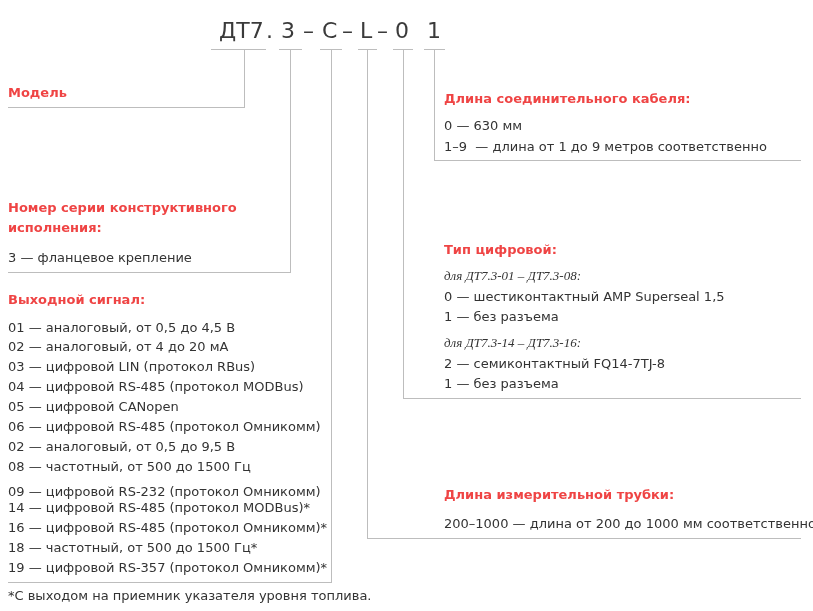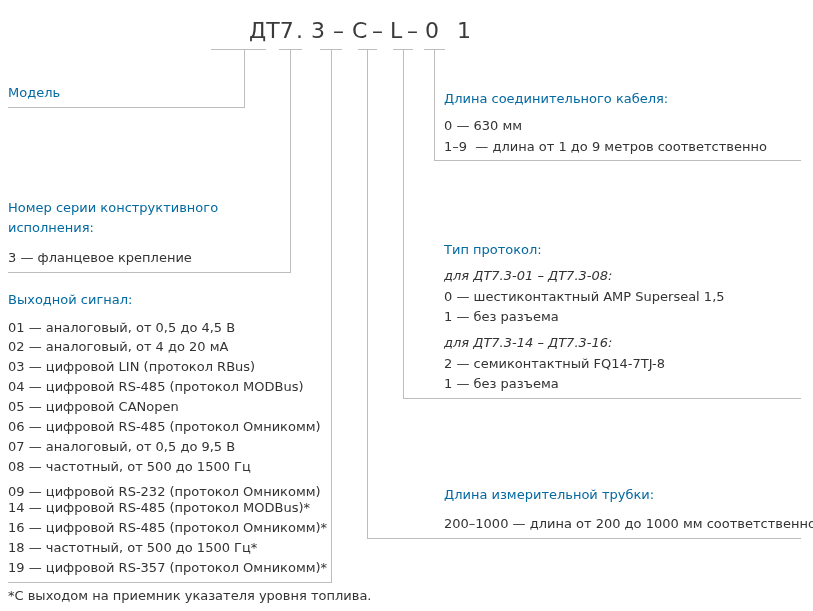--- a/index.html
+++ b/index.html
@@ -1,25 +1,25 @@
 <!DOCTYPE html>
 <html><head>
 <meta charset="utf-8">
 <style>
   html, body { margin:0; padding:0; background:#ffffff; }
   body { width:813px; height:611px; position:relative; overflow:hidden;
          font-family:"DejaVu Sans", sans-serif; color:#333; }
   .code { position:absolute; top:18px; font-size:22px; color:#3a3a3a; letter-spacing:0; }
-  .code span { position:absolute; white-space:nowrap;margin-left:30px; }
+  .code span { position:absolute; white-space:nowrap; }
   .uline { position:absolute; height:1px; background:#bdbdbd; }
   .vline { position:absolute; width:1px; background:#bdbdbd; }
   .hline { position:absolute; height:1px; background:#bdbdbd; }
   .t { position:absolute; font-size:13px; line-height:20px; white-space:nowrap; color:#333; }
-  .h { font-weight:normal; color:#0369a1; }
-  .i { font-style:italic; }
+  .h { font-weight:bold; color:#ef4444; }
+  .i { font-style:italic;font-family:Liberation Serif, serif; }
 </style>
 </head>
 <body>
 
 <div class="code">
   <span style="left:219px">ДТ7</span>
   <span style="left:266px">.</span>
   <span style="left:281px">3</span>
   <span style="left:303px">–</span>
   <span style="left:322px">C</span>
@@ -61,34 +61,34 @@
 <div class="t h" style="left:8px;top:218px">исполнения:</div>
 <div class="t" style="left:8px;top:248px">3 — фланцевое крепление</div>
 
 <div class="t h" style="left:8px;top:290px">Выходной сигнал:</div>
 <div class="t" style="left:8px;top:318px">01 — аналоговый, от 0,5 до 4,5 В</div>
 <div class="t" style="left:8px;top:337px">02 — аналоговый, от 4 до 20 мА</div>
 <div class="t" style="left:8px;top:357px">03 — цифровой LIN (протокол RBus)</div>
 <div class="t" style="left:8px;top:377px">04 — цифровой RS-485 (протокол MODBus)</div>
 <div class="t" style="left:8px;top:397px">05 — цифровой CANopen</div>
 <div class="t" style="left:8px;top:417px">06 — цифровой RS-485 (протокол Омникомм)</div>
-<div class="t" style="left:8px;top:437px">07 — аналоговый, от 0,5 до 9,5 В</div>
+<div class="t" style="left:8px;top:437px">02 — аналоговый, от 0,5 до 9,5 В</div>
 <div class="t" style="left:8px;top:457px">08 — частотный, от 500 до 1500 Гц</div>
 <div class="t" style="left:8px;top:482px">09 — цифровой RS-232 (протокол Омникомм)</div>
 <div class="t" style="left:8px;top:498px">14 — цифровой RS-485 (протокол MODBus)*</div>
 <div class="t" style="left:8px;top:518px">16 — цифровой RS-485 (протокол Омникомм)*</div>
 <div class="t" style="left:8px;top:538px">18 — частотный, от 500 до 1500 Гц*</div>
 <div class="t" style="left:8px;top:558px">19 — цифровой RS-357 (протокол Омникомм)*</div>
 <div class="t" style="left:8px;top:586px">*С выходом на приемник указателя уровня топлива.</div>
 
 <div class="t h" style="left:444px;top:89px">Длина соединительного кабеля:</div>
 <div class="t" style="left:444px;top:116px">0 — 630 мм</div>
 <div class="t" style="left:444px;top:137px;white-space:pre">1–9  — длина от 1 до 9 метров соответственно</div>
 
-<div class="t h" style="left:444px;top:240px">Тип протокол:</div>
+<div class="t h" style="left:444px;top:240px">Тип цифровой:</div>
 <div class="t i" style="left:444px;top:266px">для ДТ7.3-01 – ДТ7.3-08:</div>
 <div class="t" style="left:444px;top:287px">0 — шестиконтактный AMP Superseal 1,5</div>
 <div class="t" style="left:444px;top:307px">1 — без разъема</div>
 <div class="t i" style="left:444px;top:333px">для ДТ7.3-14 – ДТ7.3-16:</div>
 <div class="t" style="left:444px;top:354px">2 — семиконтактный FQ14-7TJ-8</div>
 <div class="t" style="left:444px;top:374px">1 — без разъема</div>
 
 <div class="t h" style="left:444px;top:485px">Длина измерительной трубки:</div>
 <div class="t" style="left:444px;top:514px">200–1000 — длина от 200 до 1000 мм соответственно</div>
 

